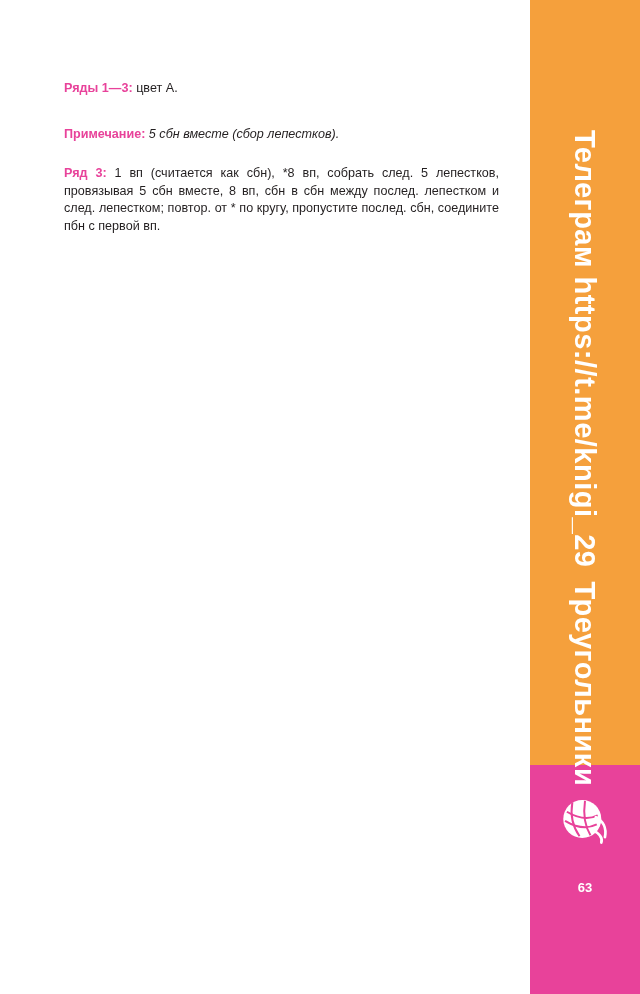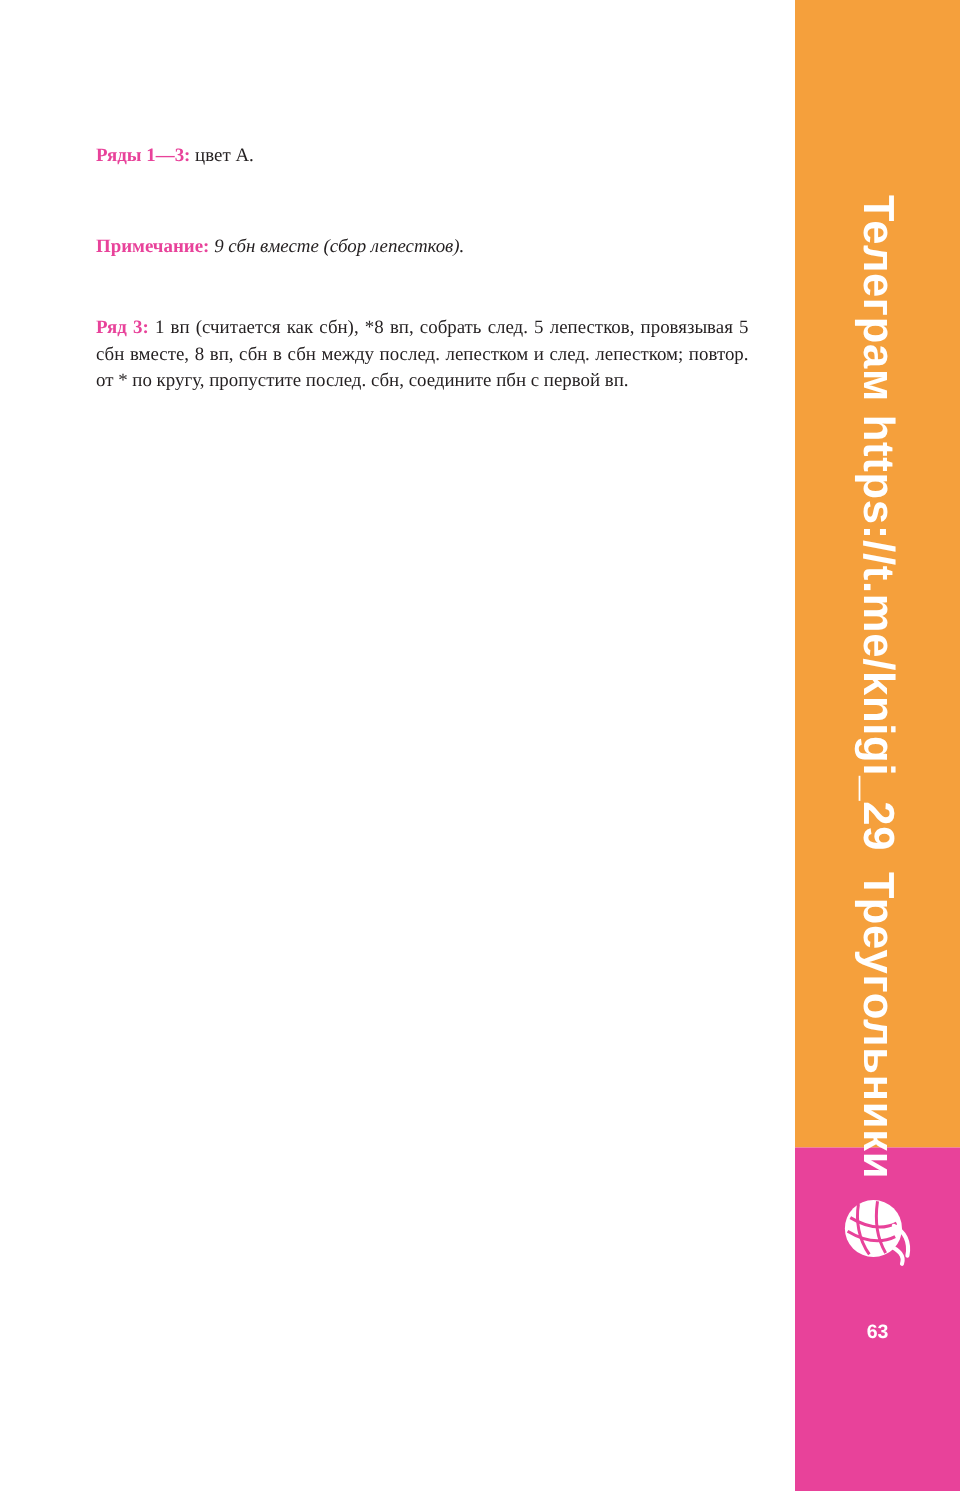--- a/index.html
+++ b/index.html
@@ -96,22 +96,21 @@
     width: 435px;
     color: #231f20;
     font-size: 12.6px;
     line-height: 17.6px;
   }
   .lbl {
     color: #e8429a;
     font-weight: bold;
   }
   .para {
-    margin: 15px 0 0 0;
-    font-family: Liberation Serif, serif;
+    margin: 0 0 0 0;
   }
   .block-gap-lg { height: 28px; }
   .block-gap-md { height: 22px; }
   .justified {
     text-align: justify;
   }
   .em {
     font-style: italic;
   }
 </style>
@@ -120,21 +119,21 @@
 
 <div class="content">
 
   <p class="para">
     <span class="lbl">Ряды 1—3:</span><span> цвет А.</span>
   </p>
 
   <div class="block-gap-lg"></div>
 
   <p class="para">
-    <span class="lbl">Примечание:</span><span class="em"> 9 сбн вместе (сбор лепестков).</span>
+    <span class="lbl">Примечание:</span><span class="em"> 5 сбн вместе (сбор лепестков).</span>
   </p>
 
   <div class="block-gap-md"></div>
 
 
 
 
   <p class="para justified">
     <span class="lbl">Ряд 3:</span><span> 1 вп (считается как сбн), *8 вп, собрать след. 5 лепестков, провязывая 5 сбн вместе, 8 вп, сбн в сбн между послед. лепестком и след. лепестком; повтор. от * по кругу, пропустите послед. сбн, соедините пбн с первой вп.</span>
   </p>

